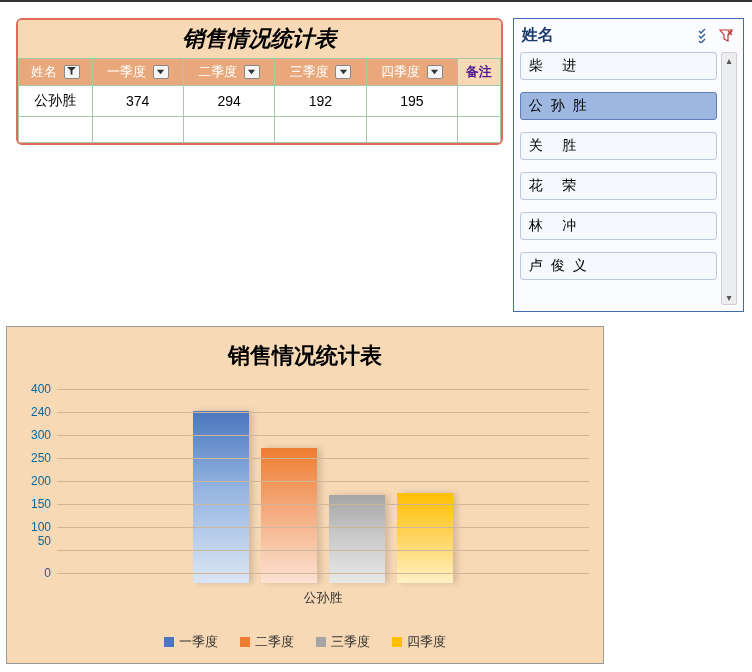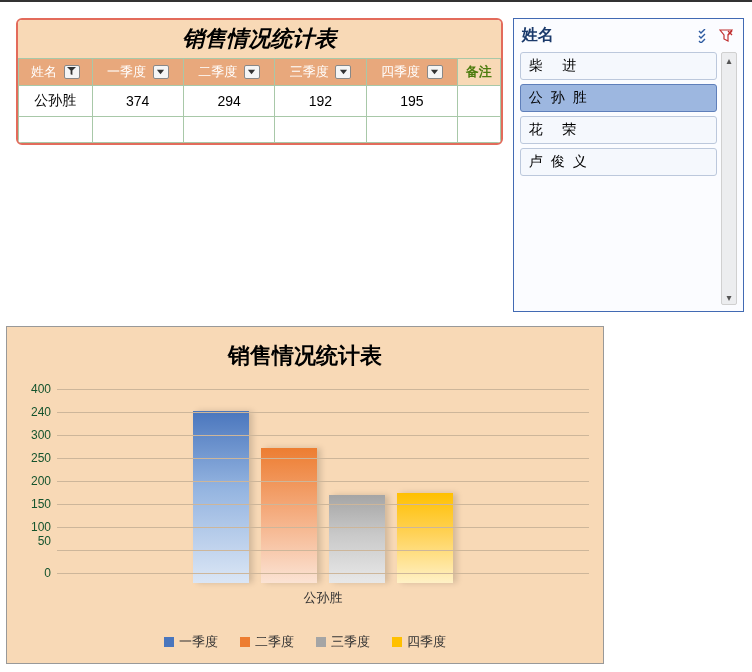--- a/index.html
+++ b/index.html
@@ -50,21 +50,21 @@
     border: 1px solid #a8c8a8;
     position: relative;
     height: 26px;
   }
   table.data th .hdr-text {
     display: inline-block;
     vertical-align: middle;
   }
   table.data th.remark {
     background: #f8d9b6;
-    color: #4d7c0f;
+    color: #4c1d95;
     font-weight: bold;
     text-align: center;
   }
   .filter-btn {
     display: inline-flex;
     align-items: center;
     justify-content: center;
     width: 16px;
     height: 14px;
     background: #f5f5f5;
@@ -117,21 +117,21 @@
   .slicer-body {
     flex: 1;
     display: flex;
     gap: 4px;
     overflow: hidden;
   }
   .slicer-list {
     flex: 1;
     display: flex;
     flex-direction: column;
-    gap: 4px;
+    gap: 12px;
     overflow: hidden;
   }
   .slicer-item {
     border: 1px solid #bcc8dc;
     border-radius: 3px;
     padding: 4px 8px;
     background: #f5f8fd;
     font-size: 14px;
     font-family: "KaiTi","STKaiti",serif;
     letter-spacing: 8px;
@@ -188,21 +188,21 @@
     position: absolute;
     left: 0;
     top: 0;
     bottom: 0;
     width: 38px;
   }
   .y-tick {
     position: absolute;
     right: 4px;
     font-size: 12px;
-    color: #14532d;
+    color: #0369a1;
     transform: translateY(-50%);
   }
   .grid-line {
     position: absolute;
     left: 40px;
     right: 0;
     height: 1px;
     background: #cdb69a;
   }
   .bars {
@@ -348,21 +348,23 @@
             <path d="M1 1h12L9 6v6l-4-2V6z" fill="none" stroke="#c03030" stroke-width="1.2"></path>
             <line x1="9" y1="2" x2="13" y2="6" stroke="#c03030" stroke-width="1.2"></line>
             <line x1="13" y1="2" x2="9" y2="6" stroke="#c03030" stroke-width="1.2"></line>
           </svg>
       </span>
     </div>
     <div class="slicer-body">
       <div class="slicer-list">
         <div class="slicer-item">柴    进</div>
         <div class="slicer-item selected">公孙胜</div>
+        <div class="slicer-item">关    胜</div>
         <div class="slicer-item">花    荣</div>
+        <div class="slicer-item">林    冲</div>
         <div class="slicer-item">卢俊义</div>
       </div>
       <div class="slicer-scroll">
         <div class="scroll-arrow up">▴</div>
         <div class="scroll-arrow down">▾</div>
       </div>
     </div>
   </div>
 
 </div>

